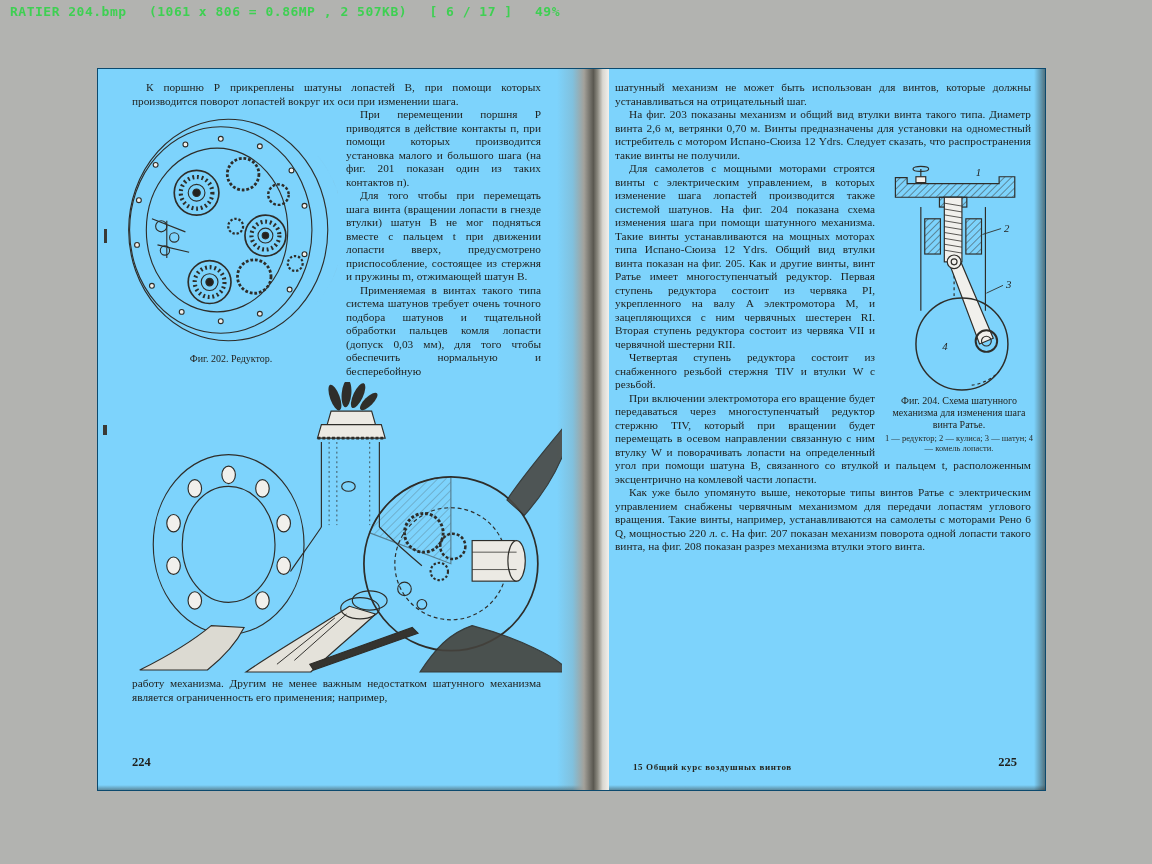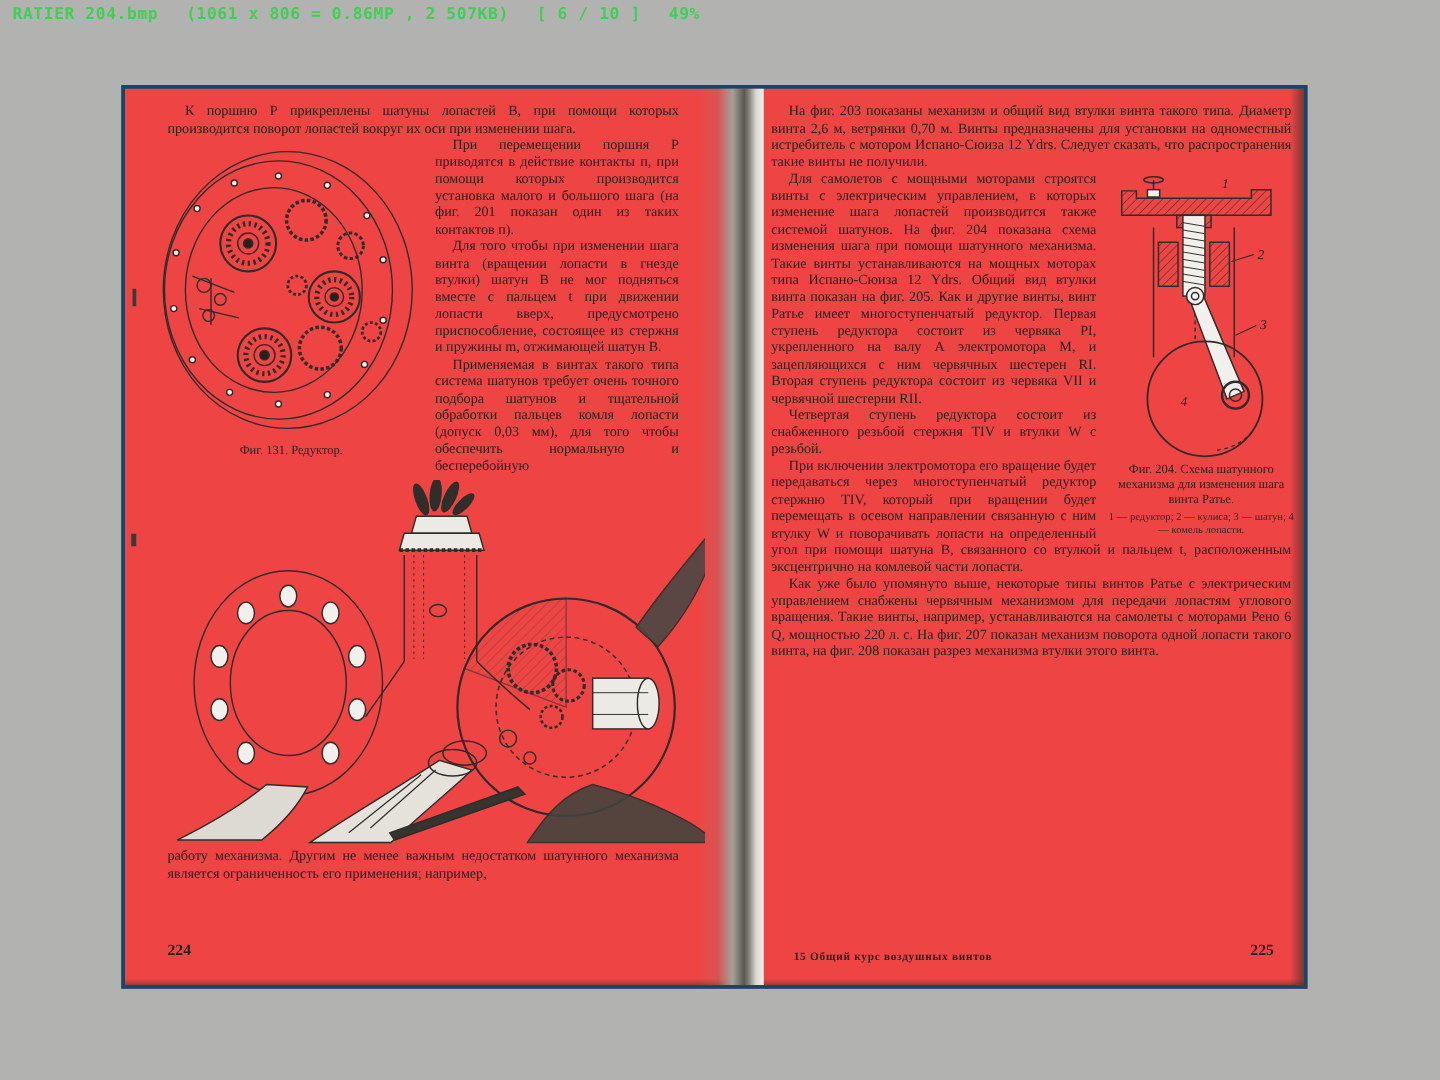--- a/index.html
+++ b/index.html
@@ -12,21 +12,21 @@
   .titlebar{
     position:absolute;top:4px;left:10px;
     font-family:"DejaVu Sans Mono", monospace;
     font-size:13px;font-weight:bold;color:#3ed052;
     letter-spacing:.5px;white-space:nowrap;
   }
   .titlebar span{margin-right:14px;}
   
   .scan{
     position:absolute;left:97px;top:68px;width:949px;height:723px;
-    background:#ef4444;border:3px solid #0c4a6e;box-sizing:border-box;
+    background:#7dd3fc;border:1px solid #0c4a6e;box-sizing:border-box;
   }
   .scan::after{ 
     content:"";position:absolute;right:0;top:0;width:11px;height:100%;
     background:linear-gradient(to right, rgba(60,58,52,0), rgba(52,50,44,.6));
   }
   .scan::before{ 
     content:"";position:absolute;left:0;bottom:0;width:100%;height:5px;
     background:linear-gradient(to bottom, rgba(60,58,52,0), rgba(52,50,44,.45));
   }
   .gutter{
@@ -68,21 +68,21 @@
   }
   svg{display:block;margin:0 auto;}
   .sketch{stroke:#2e2d29;fill:none;stroke-width:1.2;}
 </style>
 </head>
 <body>
 
 <div class="titlebar">
   <span>RATIER 204.bmp</span>
   <span>(1061 x 806 = 0.86MP , 2 507KB)</span>
-  <span>[ 6 / 10 ]</span>
+  <span>[ 6 / 17 ]</span>
   <span>49%</span>
 </div>
 
 <div class="scan">
   <div class="gutter"></div>
   <div class="margin-mark" style="left:6px;top:160px;width:3px;height:14px;"></div>
   <div class="margin-mark" style="left:5px;top:356px;width:4px;height:10px;"></div>
 
   <div class="page left-page">
     <p>К поршню Р прикреплены шатуны лопастей В, при помощи которых производится поворот лопастей вокруг их оси при изменении шага.</p>
@@ -132,25 +132,25 @@
           <circle cx="140" cy="176" r="18" stroke-width="3" stroke-dasharray="3 2"></circle>
           <circle cx="184" cy="162" r="8" stroke-width="2.4" stroke-dasharray="2.5 2"></circle>
           <circle cx="120" cy="122" r="8" stroke-width="2.4" stroke-dasharray="2.5 2"></circle>
 
           <circle cx="40" cy="122" r="6"></circle>
             <circle cx="54" cy="134" r="5"></circle>
             <circle cx="44" cy="148" r="5"></circle>
           <path d="M 30 114 L 66 128 M 36 142 L 70 150 M 46 116 L 46 156"></path>
         </g>
       </svg>
-      <div class="caption">Фиг. 131. Редуктор.</div>
+      <div class="caption">Фиг. 202. Редуктор.</div>
     </div>
 
     <p>При перемещении поршня Р приводятся в действие контакты п, при помощи которых производится установка малого и большого шага (на фиг. 201 показан один из таких контактов п).</p>
-    <p>Для того чтобы при изменении шага винта (вращении лопасти в гнезде втулки) шатун В не мог подняться вместе с пальцем t при движении лопасти вверх, предусмотрено приспособление, состоящее из стержня и пружины m, отжимающей шатун В.</p>
+    <p>Для того чтобы при перемещать шага винта (вращении лопасти в гнезде втулки) шатун В не мог подняться вместе с пальцем t при движении лопасти вверх, предусмотрено приспособление, состоящее из стержня и пружины m, отжимающей шатун В.</p>
     <p>Применяемая в винтах такого типа система шатунов требует очень точного подбора шатунов и тщательной обработки пальцев комля лопасти (допуск 0,03 мм), для того чтобы обеспечить нормальную и бесперебойную</p>
 
     <div class="fig203-box">
       <svg width="430" height="292" viewBox="0 0 445 302">
         <defs>
           <pattern id="hatchA" width="6" height="6" patternUnits="userSpaceOnUse" patternTransform="rotate(45)">
             <line x1="0" y1="0" x2="0" y2="6" stroke="#44433e" stroke-width="1"></line>
           </pattern>
         </defs>
         <g class="sketch">
@@ -209,20 +209,21 @@
           <path d="M 296 260 L 188 298 L 184 292 L 290 254 Z" fill="#35342f"></path>
         </g>
       </svg>
     </div>
 
     <p class="clear" style="text-indent:0;margin-top:3px;">работу механизма. Другим не менее важным недостатком шатунного механизма является ограниченность его применения; например,</p>
     <div class="pagenum left">224</div>
   </div>
 
   <div class="page right-page">
+    <p style="text-indent:0;">шатунный механизм не может быть использован для винтов, которые должны устанавливаться на отрицательный шаг.</p>
     <p>На фиг. 203 показаны механизм и общий вид втулки винта такого типа. Диаметр винта 2,6 м, ветрянки 0,70 м. Винты предназначены для установки на одноместный истребитель с мотором Испано-Сюиза 12 Ydrs. Следует сказать, что распространения такие винты не получили.</p>
 
     <div class="fig204-box">
       <svg width="148" height="228" viewBox="0 0 150 233">
         <defs>
           <pattern id="hatchB" width="5" height="5" patternUnits="userSpaceOnUse" patternTransform="rotate(45)">
             <line x1="0" y1="0" x2="0" y2="5" stroke="#3a3935" stroke-width="1"></line>
           </pattern>
         </defs>
         <g class="sketch">

